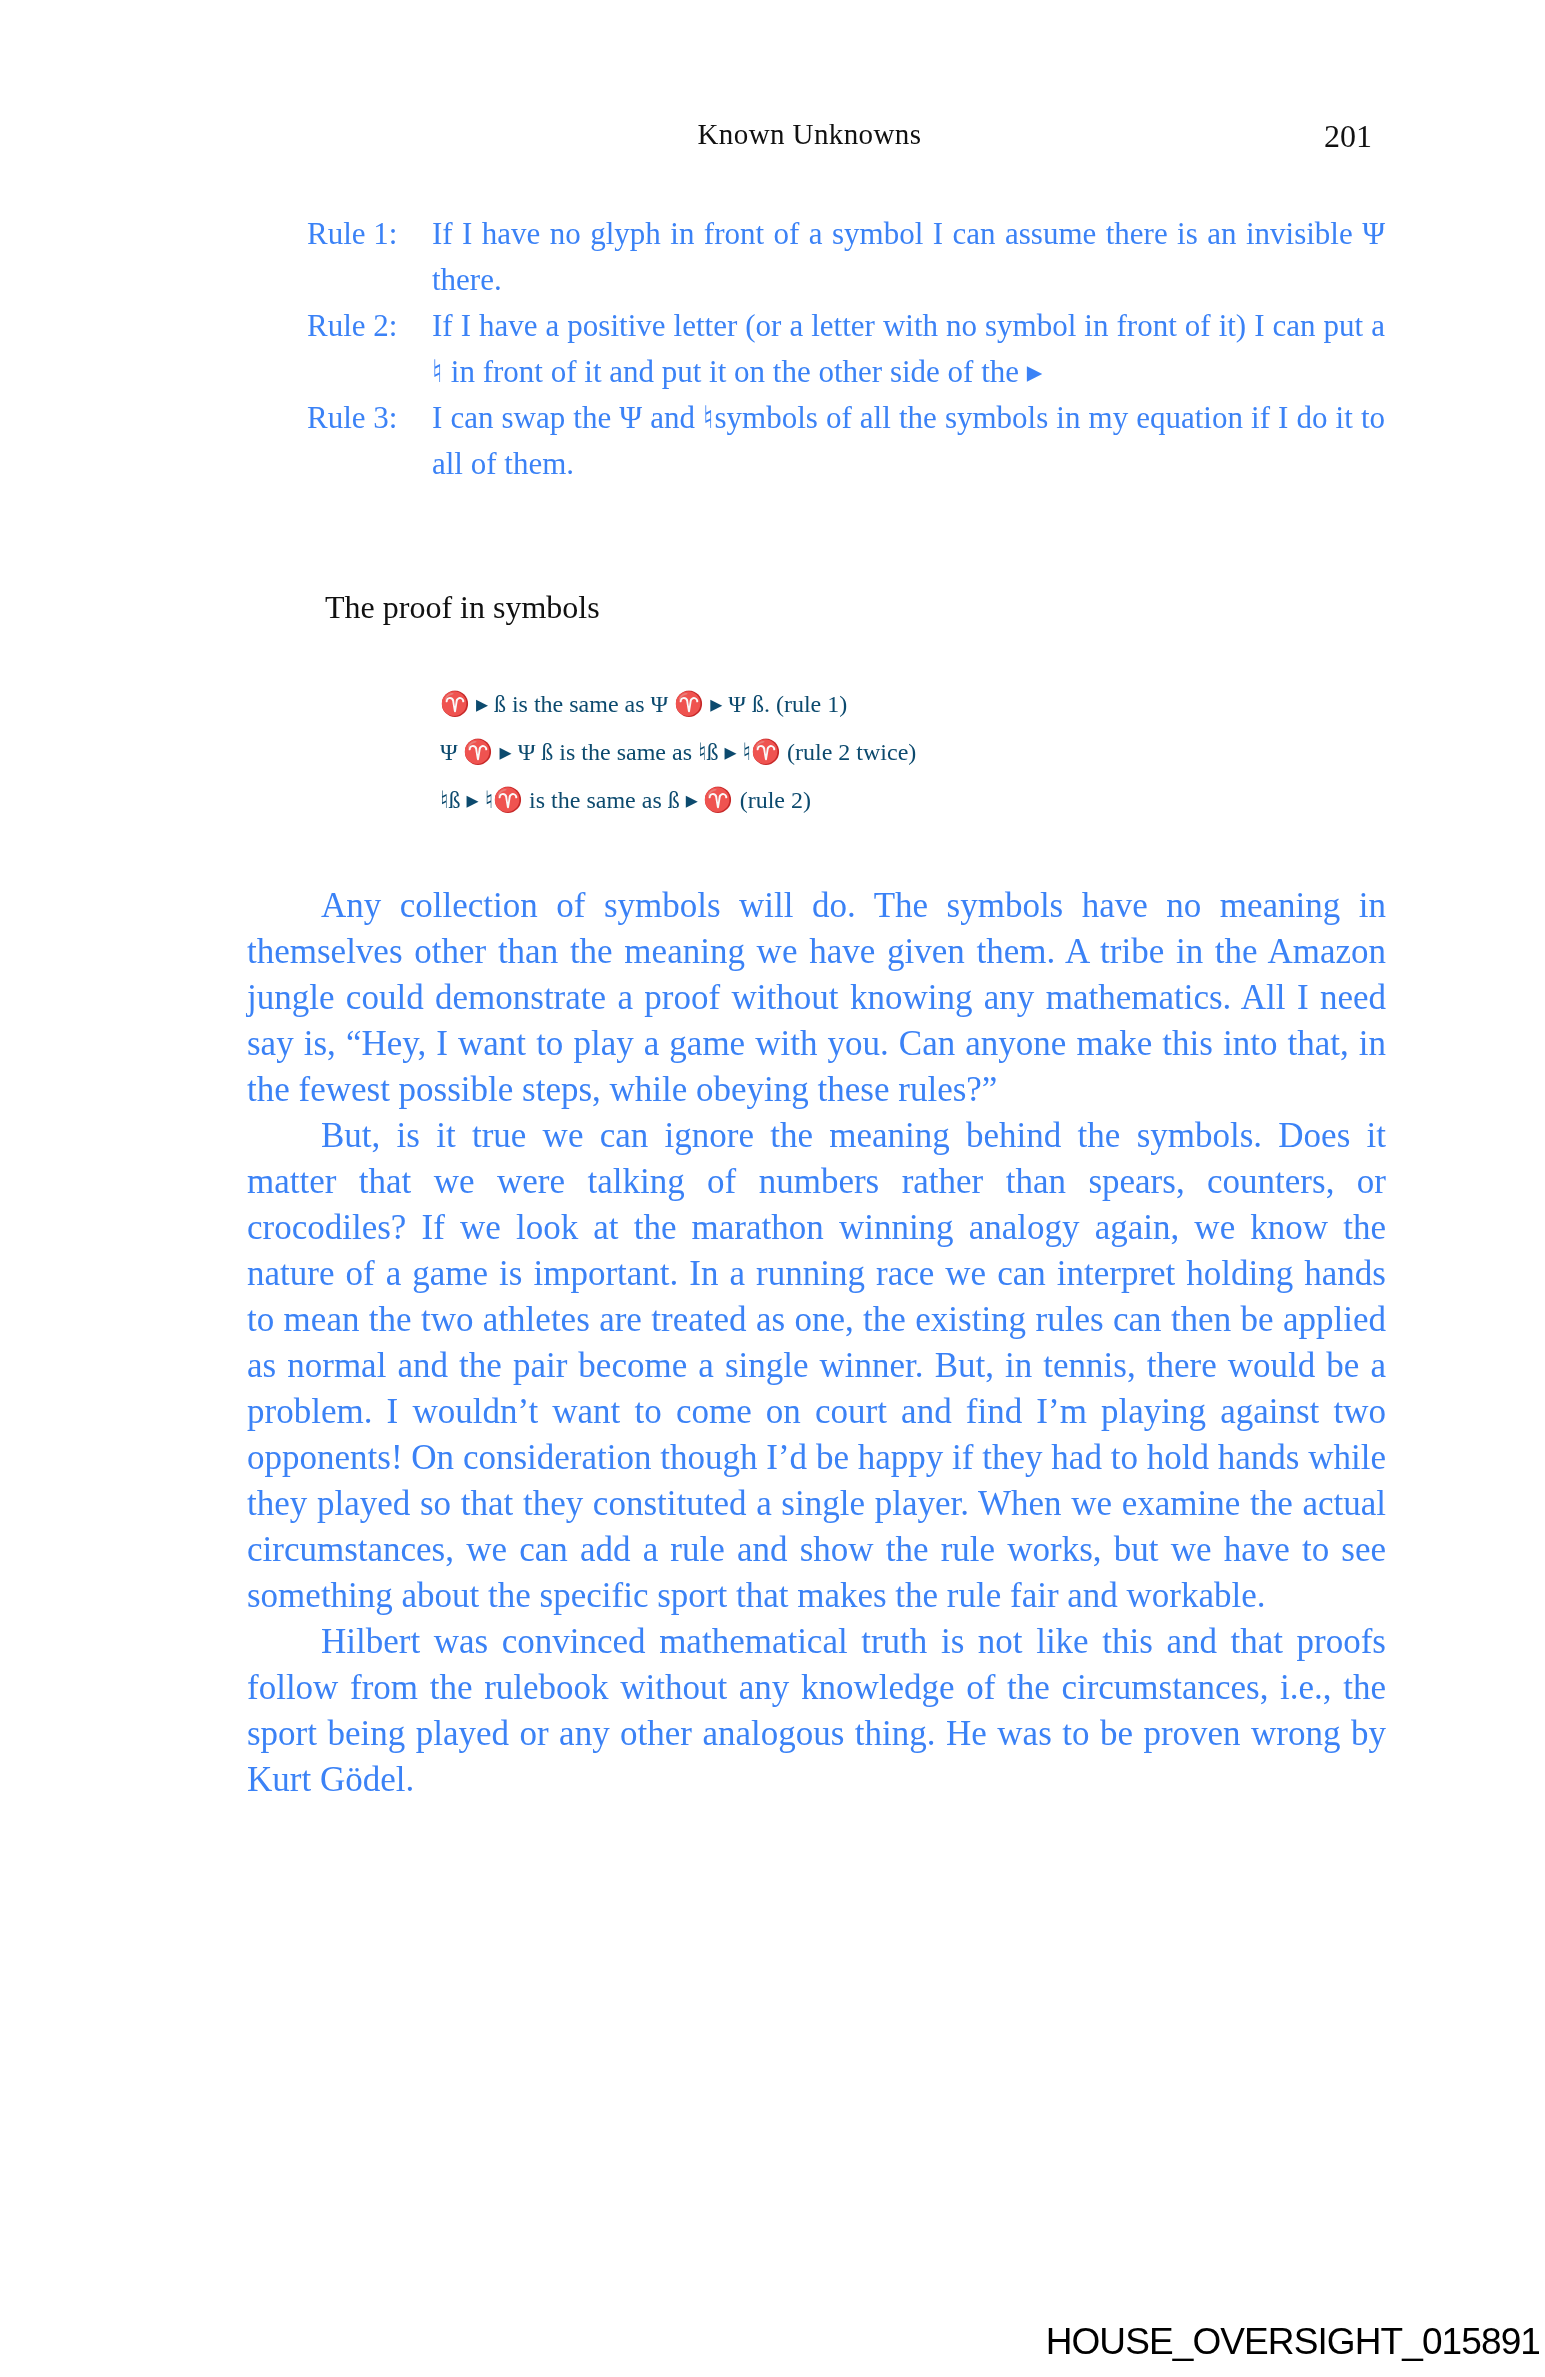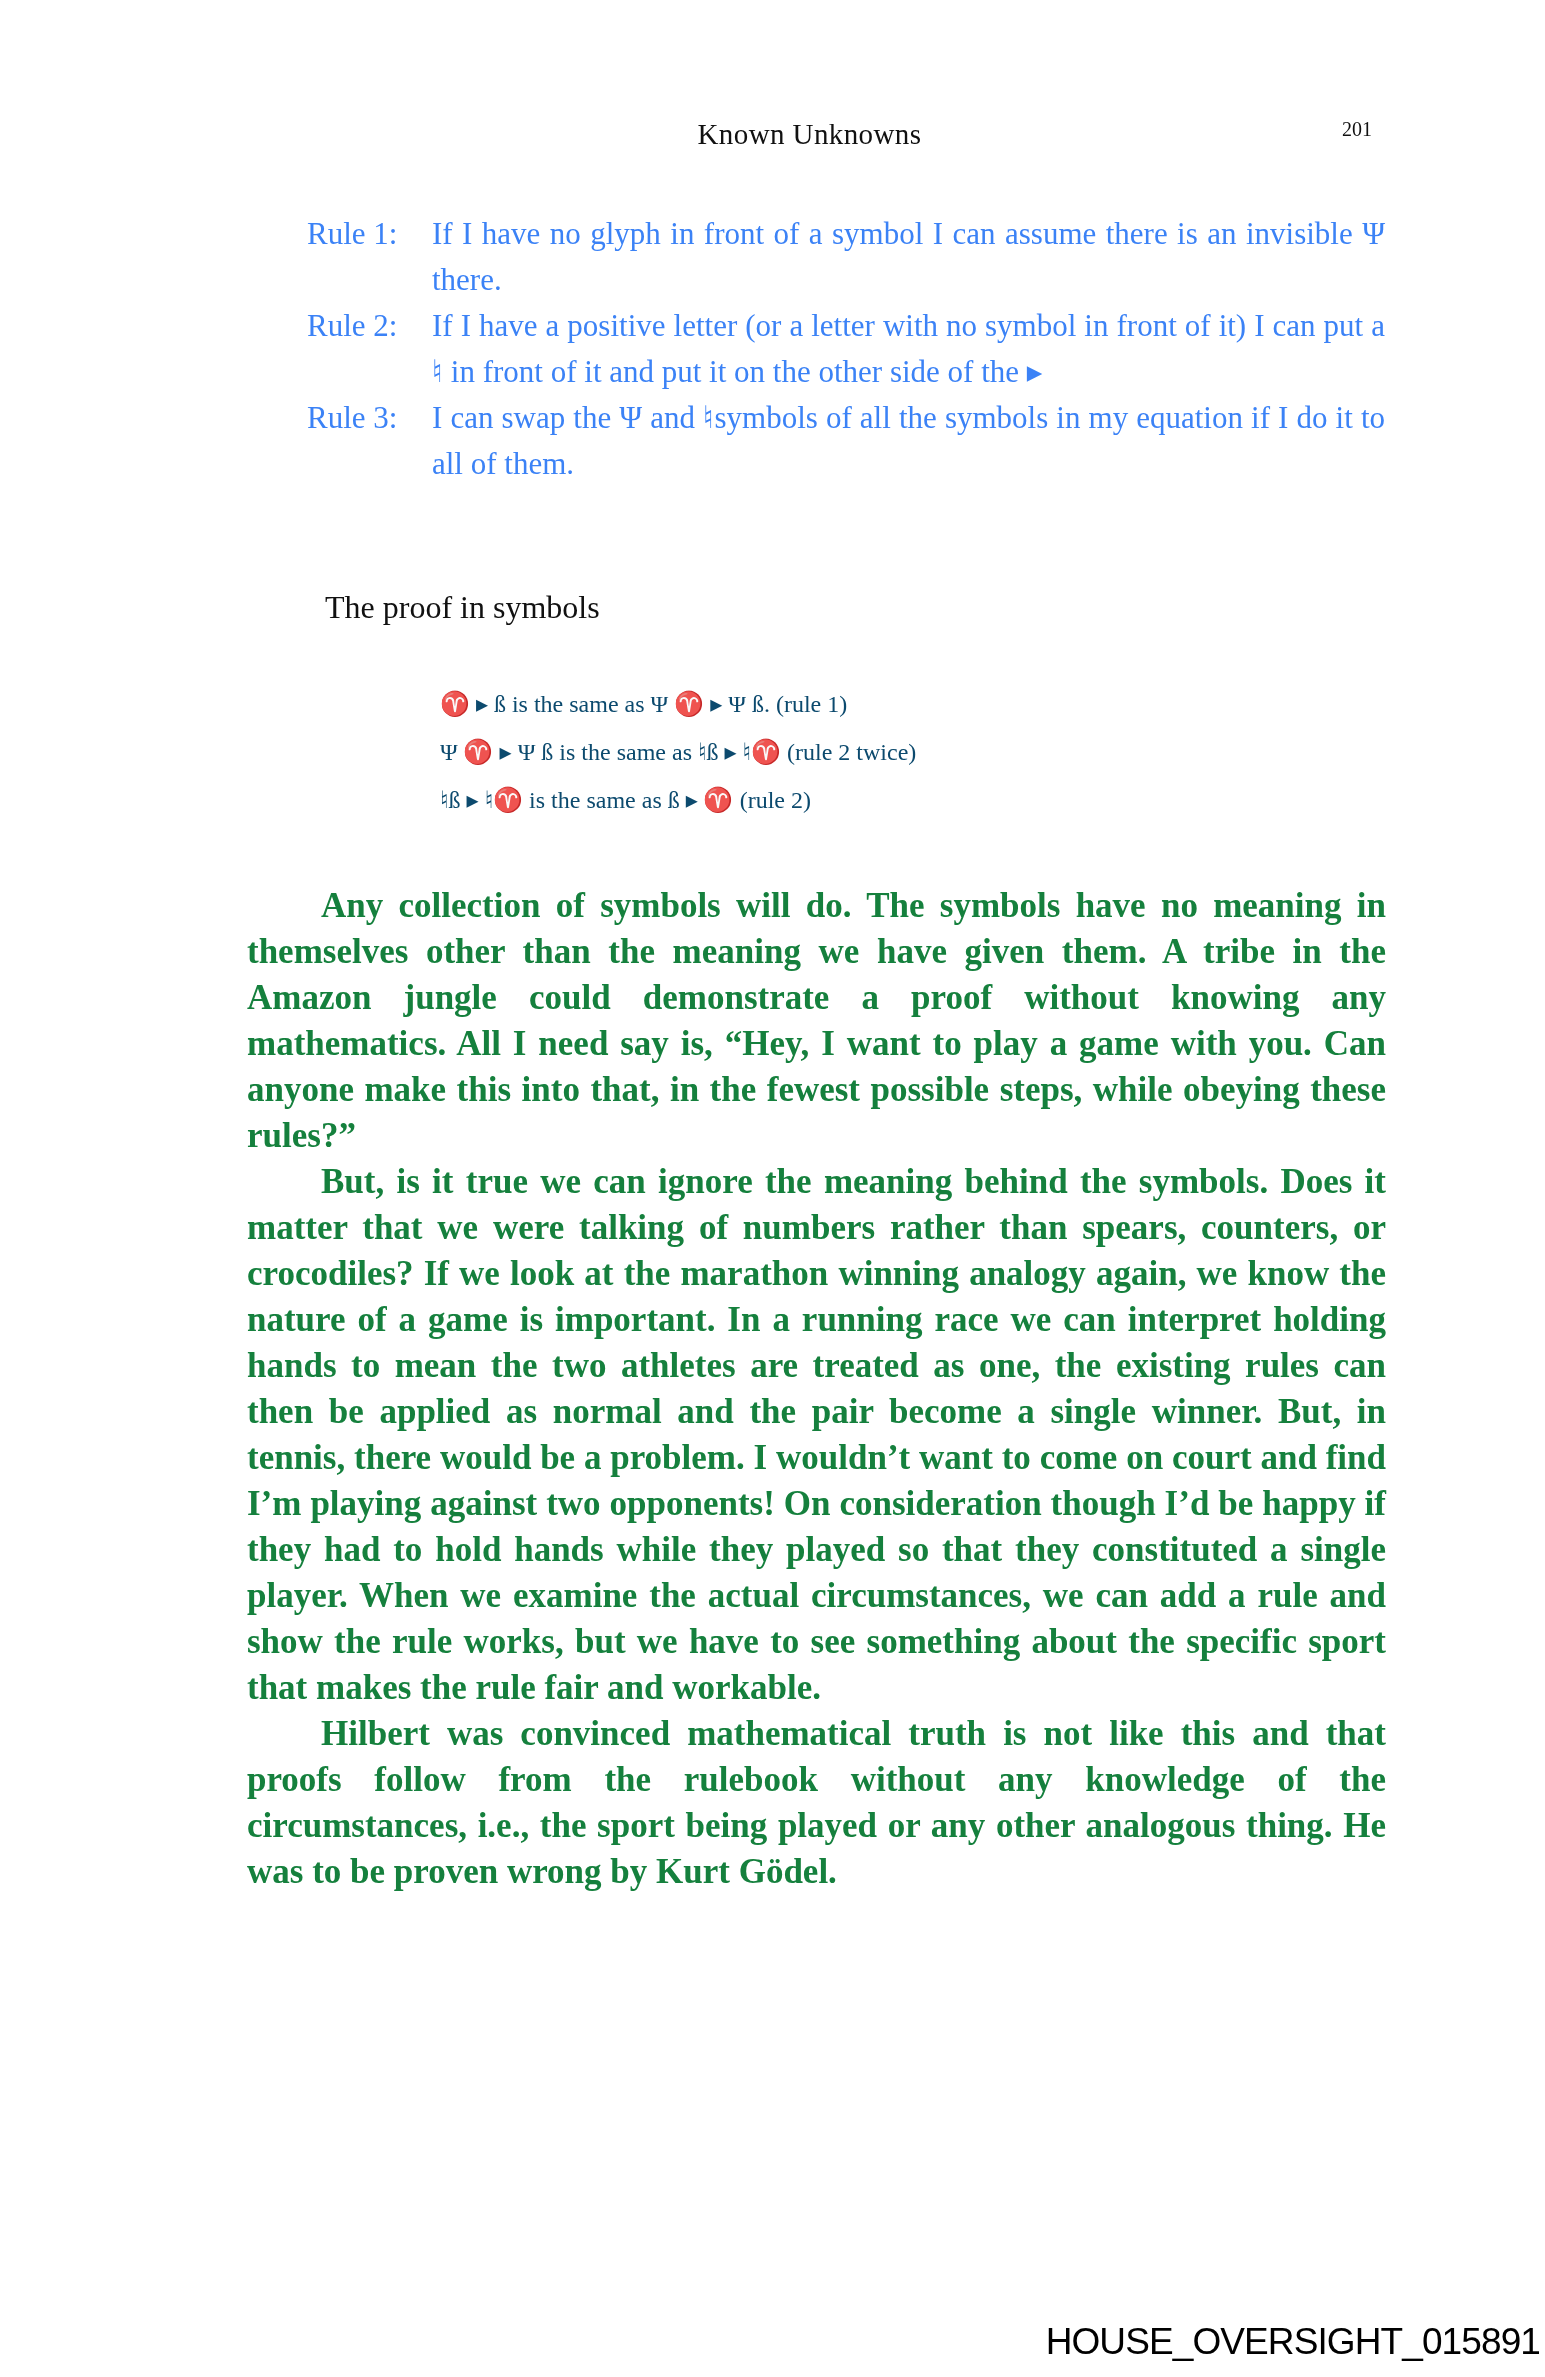--- a/index.html
+++ b/index.html
@@ -32,21 +32,21 @@
     width: 100%;
     text-align: center;
     font-size: 29px;
     letter-spacing: 0.4px;
     color: #111111;
   }
   .page-number {
     position: absolute;
     right: 0;
     top: 0;
-    font-size: 20px;
+    font-size: 32px;
     color: #111111;
   }
 
   
   .rules {
     position: absolute;
     left: 288px;
     top: 211px;
     width: 1078px;
     color: #3b82f6;
@@ -88,22 +88,21 @@
 
   
   .body-text {
     position: absolute;
     left: 228px;
     top: 883px;
     width: 1139px;
     font-size: 35px;
     line-height: 46px;
     text-align: justify;
-    color: #15803d;
-    font-weight: bold;
+    color: #3b82f6;
   }
   .body-text p {
     margin: 0;
     text-indent: 74px;
   }
 
   
   .watermark {
     position: absolute;
     right: 24px;

